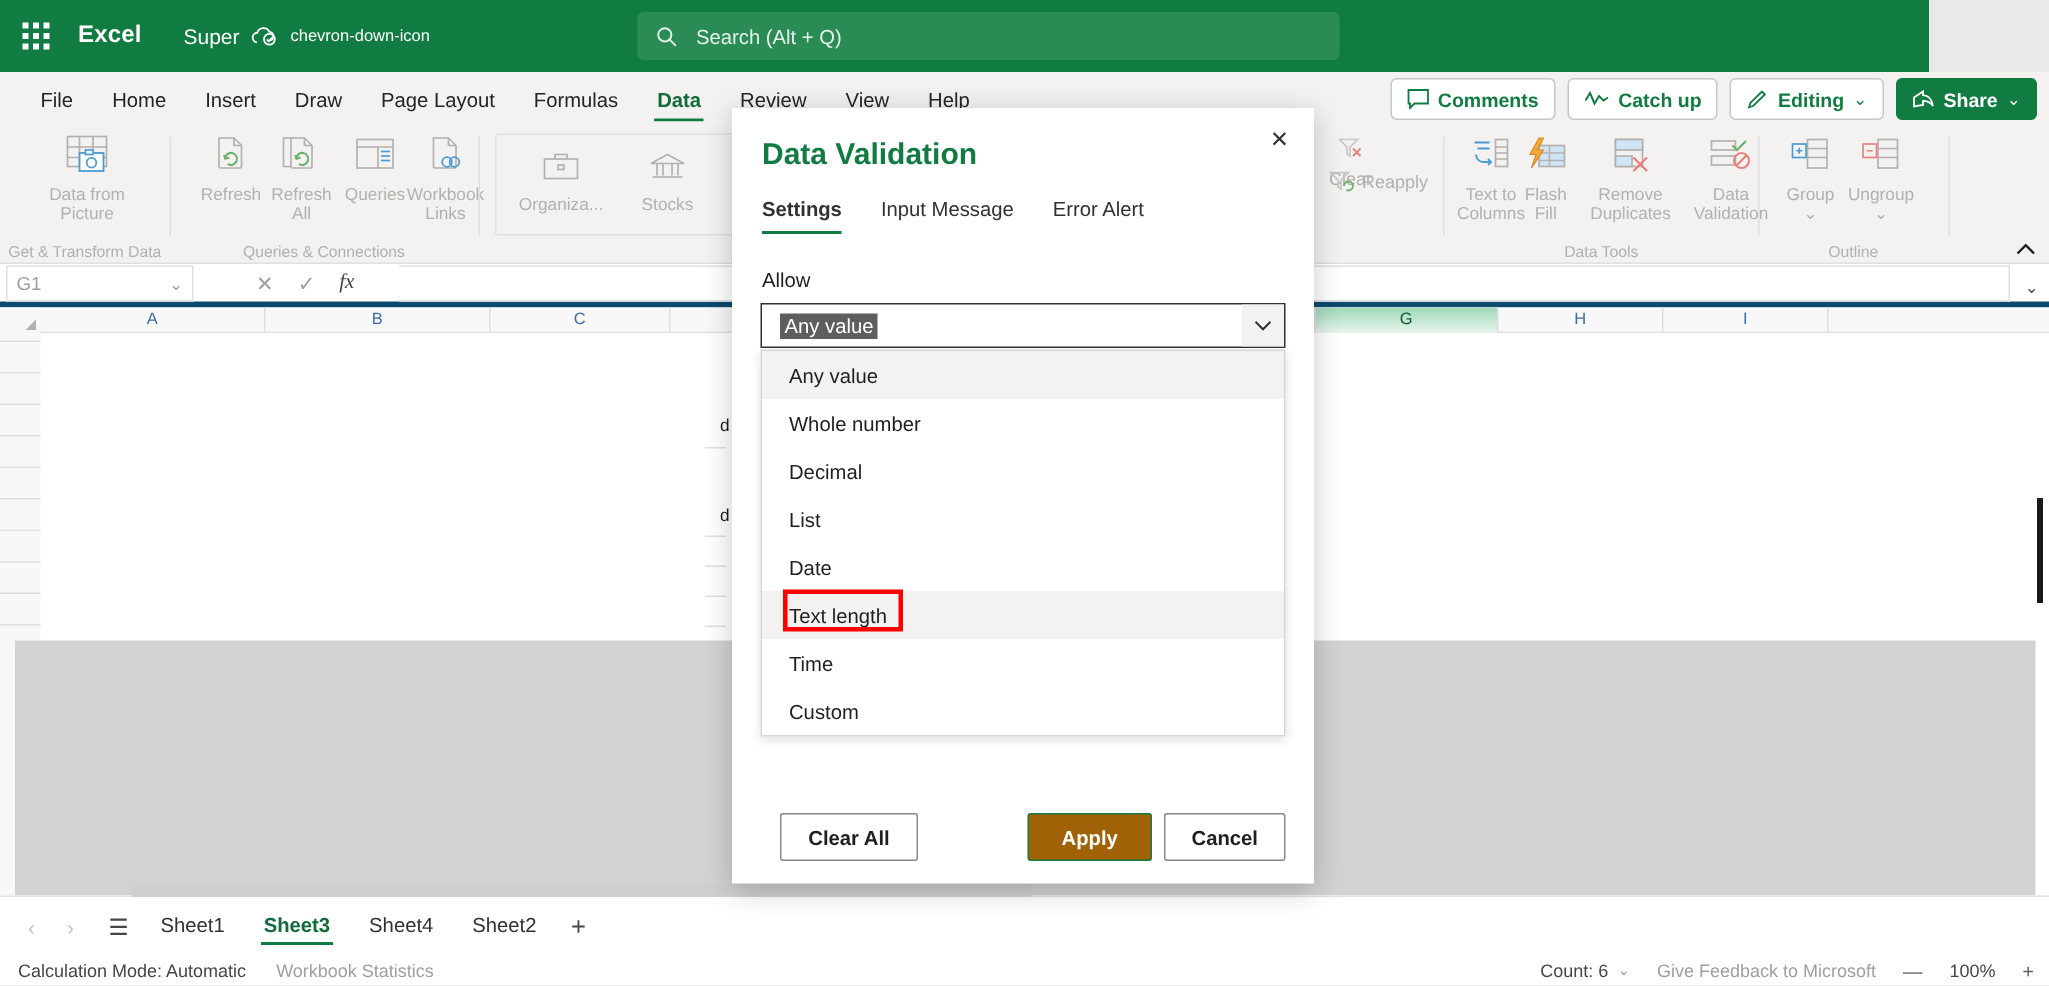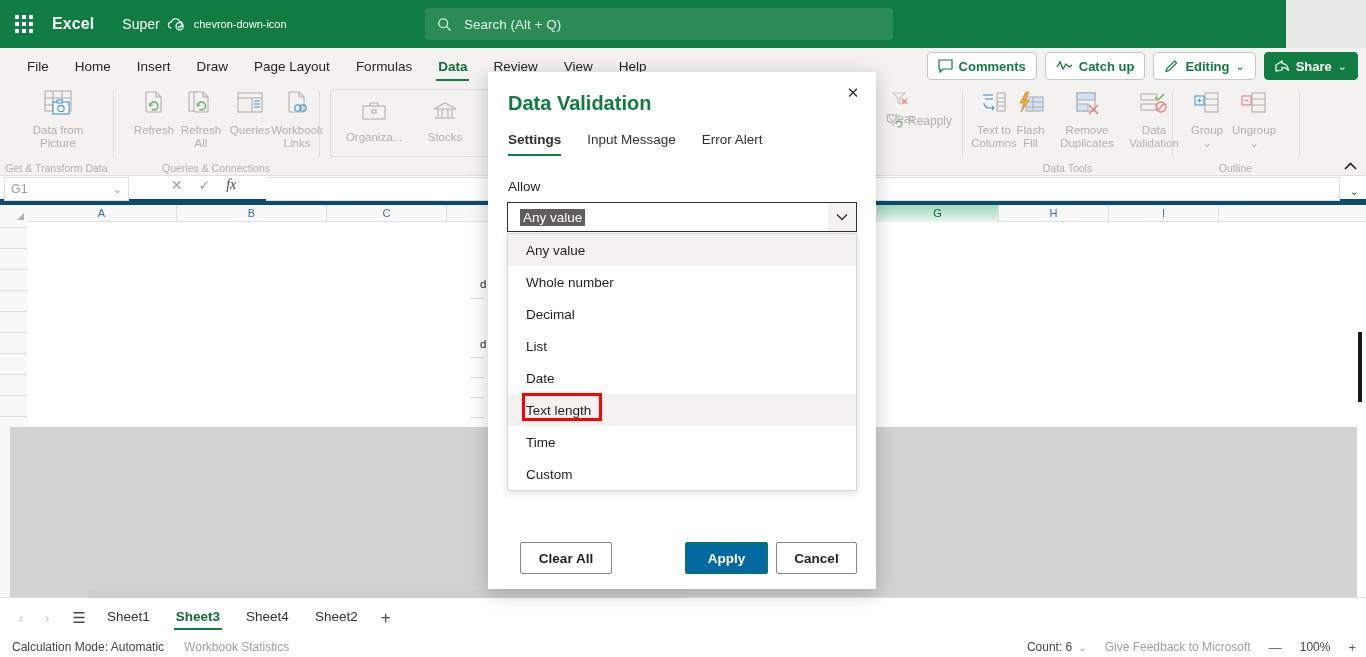--- a/index.html
+++ b/index.html
@@ -78,21 +78,21 @@
     border:1px solid #e1dfdd; background:#f3f2f1; border-radius:2px;
   }
   .smallcmd{
     position:absolute; display:flex; align-items:center; gap:5px; color:#b3b0ad; font-size:12px;
   }
   .ribbon-collapse{ position:absolute; right:9px; bottom:4px; color:#484644; font-size:12px; cursor:pointer;}
 
   
   .formulabar{
     position:absolute; left:0; top:177px; width:1366px; height:28px; background:#fff;
-    display:flex; align-items:flex-start; border-bottom:6px solid #0c4a6e;
+    display:flex; align-items:center; border-bottom:4px solid #0c4a6e;
   }
   .namebox{
     margin-left:4px; width:125px; height:24px; border:1px solid #e1dfdd; background:#fff;
     display:flex; align-items:center; justify-content:space-between; padding:0 6px;
     font-size:12.5px; color:#a19f9d; cursor:text;
   }
   .fxgroup{ display:flex; align-items:center; gap:16px; margin-left:12px; width:125px; justify-content:center;}
   .fxgroup span{ color:#a19f9d; font-size:14px; cursor:pointer; }
   .fxgroup .fx{ font-style:italic; font-family:"Liberation Serif",serif; font-size:14px; color:#484644;}
   .finput{ flex:1; height:24px; border:1px solid #e1dfdd; border-left:none; background:#fff; margin-right:26px; }
@@ -167,21 +167,21 @@
   .redbox{
     position:absolute; left:14px; top:-1px; width:80px; height:28px;
     border:3px solid #ff0000; pointer-events:none;
   }
   .dlg-buttons{ position:absolute; left:0; top:465px; width:388px; height:52px; }
   .btn{
     position:absolute; height:32px; border:1px solid #8a8886; background:#fff; font-size:13.5px;
     color:#201f1e; cursor:pointer; border-radius:2px; font-family:"Liberation Sans",sans-serif;
     font-weight:bold;
   }
-  .btn.primary{ background:#0369a1; border-color:#107c41; color:#fff; }
+  .btn.primary{ background:#a16207; border-color:#107c41; color:#fff; }
 
   
   .sheetbar{
     position:absolute; left:0; top:597px; width:1366px; height:40px; background:#fff;
     border-top:1px solid #e1dfdd; display:flex; align-items:center; padding-left:8px;
   }
   .navarrow{ width:26px; text-align:center; color:#c8c6c4; font-size:14px; cursor:pointer; }
   .hamburger{ width:30px; text-align:center; color:#484644; font-size:15px; cursor:pointer; margin-left:4px;}
   .stab{
     font-size:13.5px; color:#323130; padding:6px 13px 8px 13px; cursor:pointer; position:relative;

